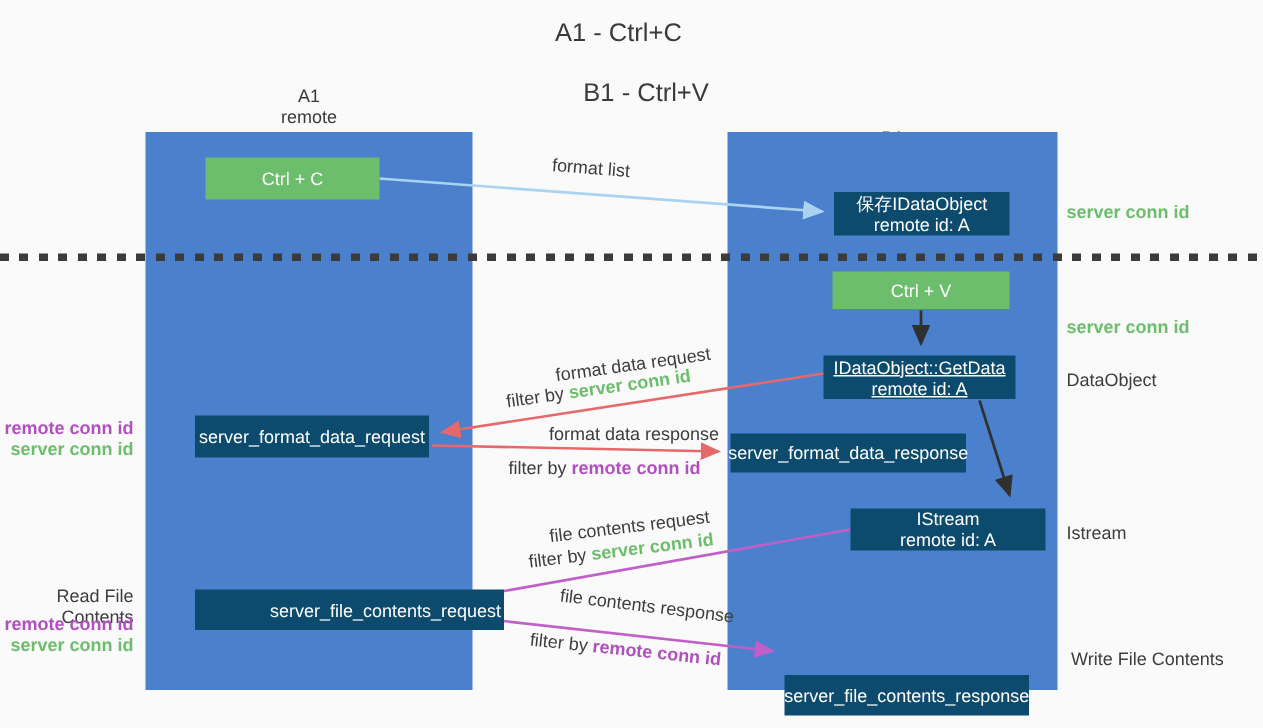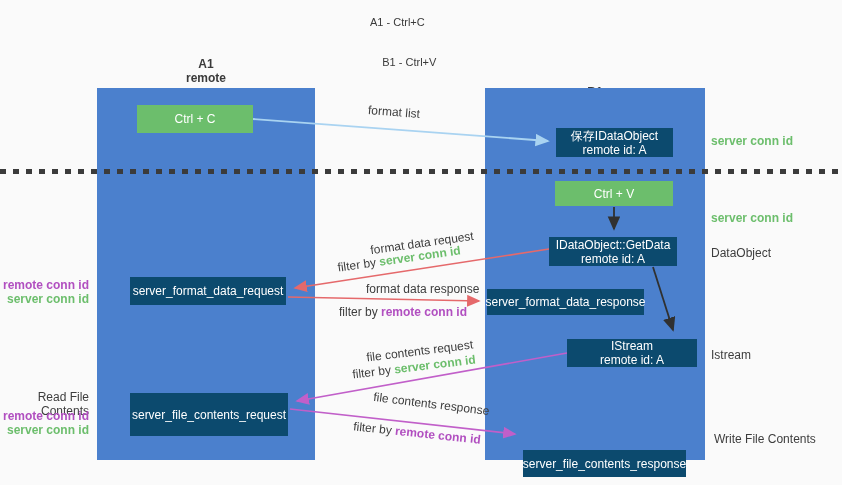--- a/index.html
+++ b/index.html
@@ -1,21 +1,21 @@
 <!DOCTYPE html>
 <html><head>
 <meta charset="utf-8">
 <style>
   html,body{margin:0;padding:0;}
   body{font-family:"Liberation Sans","DejaVu Sans",sans-serif;background:#fafafa;}
   .stage{position:relative;width:842px;height:485px;background:#fafafa;overflow:hidden;}
 
-  .title{position:absolute;left:370px;top:12px;font-size:11px;color:#3a3a3a;line-height:20px;white-space:pre;}
+  .title{position:absolute;left:370px;top:12px;font-size:17px;color:#3a3a3a;line-height:20px;white-space:pre;}
 
-  .lane-header{position:absolute;top:57px;text-align:center;font-size:12px;color:#3a3a3a;line-height:14px;font-weight:bold;}
+  .lane-header{position:absolute;top:57px;text-align:center;font-size:12px;color:#3a3a3a;line-height:14px;}
   .lane-header.left{left:97px;width:218px;}
   .lane-header.right{left:485px;width:220px;margin-top:28px;}
 
   .lane{position:absolute;top:88px;height:372px;background:#4b80cd;}
   .lane.left{left:97px;width:218px;}
   .lane.right{left:485px;width:220px;}
 
   .divider{position:absolute;left:0;top:169px;width:842px;height:5px;
     background:repeating-linear-gradient(90deg,#3b3b3b 0 6px,transparent 6px 13px);}
 
@@ -84,35 +84,35 @@
   <div class="node green" style="left:137px;top:105px;width:116px;height:28px;">
     <span>Ctrl + C</span>
   </div>
   <div class="node orange" style="left:556px;top:128px;width:117px;height:29px;">
     <span>保存IDataObject</span>
     <span>remote id: A</span>
   </div>
   <div class="node green" style="left:555px;top:181px;width:118px;height:25px;">
     <span>Ctrl + V</span>
   </div>
-  <div class="node orange" style="left:549px;top:237px;width:128px;height:29px;">
+  <div class="node orange" style="left:549px;top:237px;width:128px;height:29px;text-decoration:underline;">
     <span>IDataObject::GetData</span>
     <span>remote id: A</span>
   </div>
   <div class="node orange" style="left:130px;top:277px;width:156px;height:28px;">
     <span>server_format_data_request</span>
   </div>
   <div class="node orange" style="left:487px;top:289px;width:157px;height:26px;">
     <span>server_format_data_response</span>
   </div>
   <div class="node orange" style="left:567px;top:339px;width:130px;height:28px;">
     <span>IStream</span>
     <span>remote id: A</span>
   </div>
-  <div class="node orange" style="left:130px;top:393px;width:158px;height:43px;">
+  <div class="node orange" style="left:130px;top:393px;width:158px;height:27px;padding-left:48px;">
     <span>server_file_contents_request</span>
   </div>
   <div class="node orange" style="left:523px;top:427px;width:163px;height:27px;margin-top:23px;">
     <span>server_file_contents_response</span>
   </div>
 
   <div class="lbl" style="left:368px;top:105px;transform:rotate(4.5deg);">format list</div>
 
   <div class="lbl" style="left:370px;top:236px;transform:rotate(-8deg);">format data request</div>
   <div class="lbl" style="left:337px;top:252px;transform:rotate(-8deg);"><span>filter by </span><span class="green-t">server conn id</span></div>

